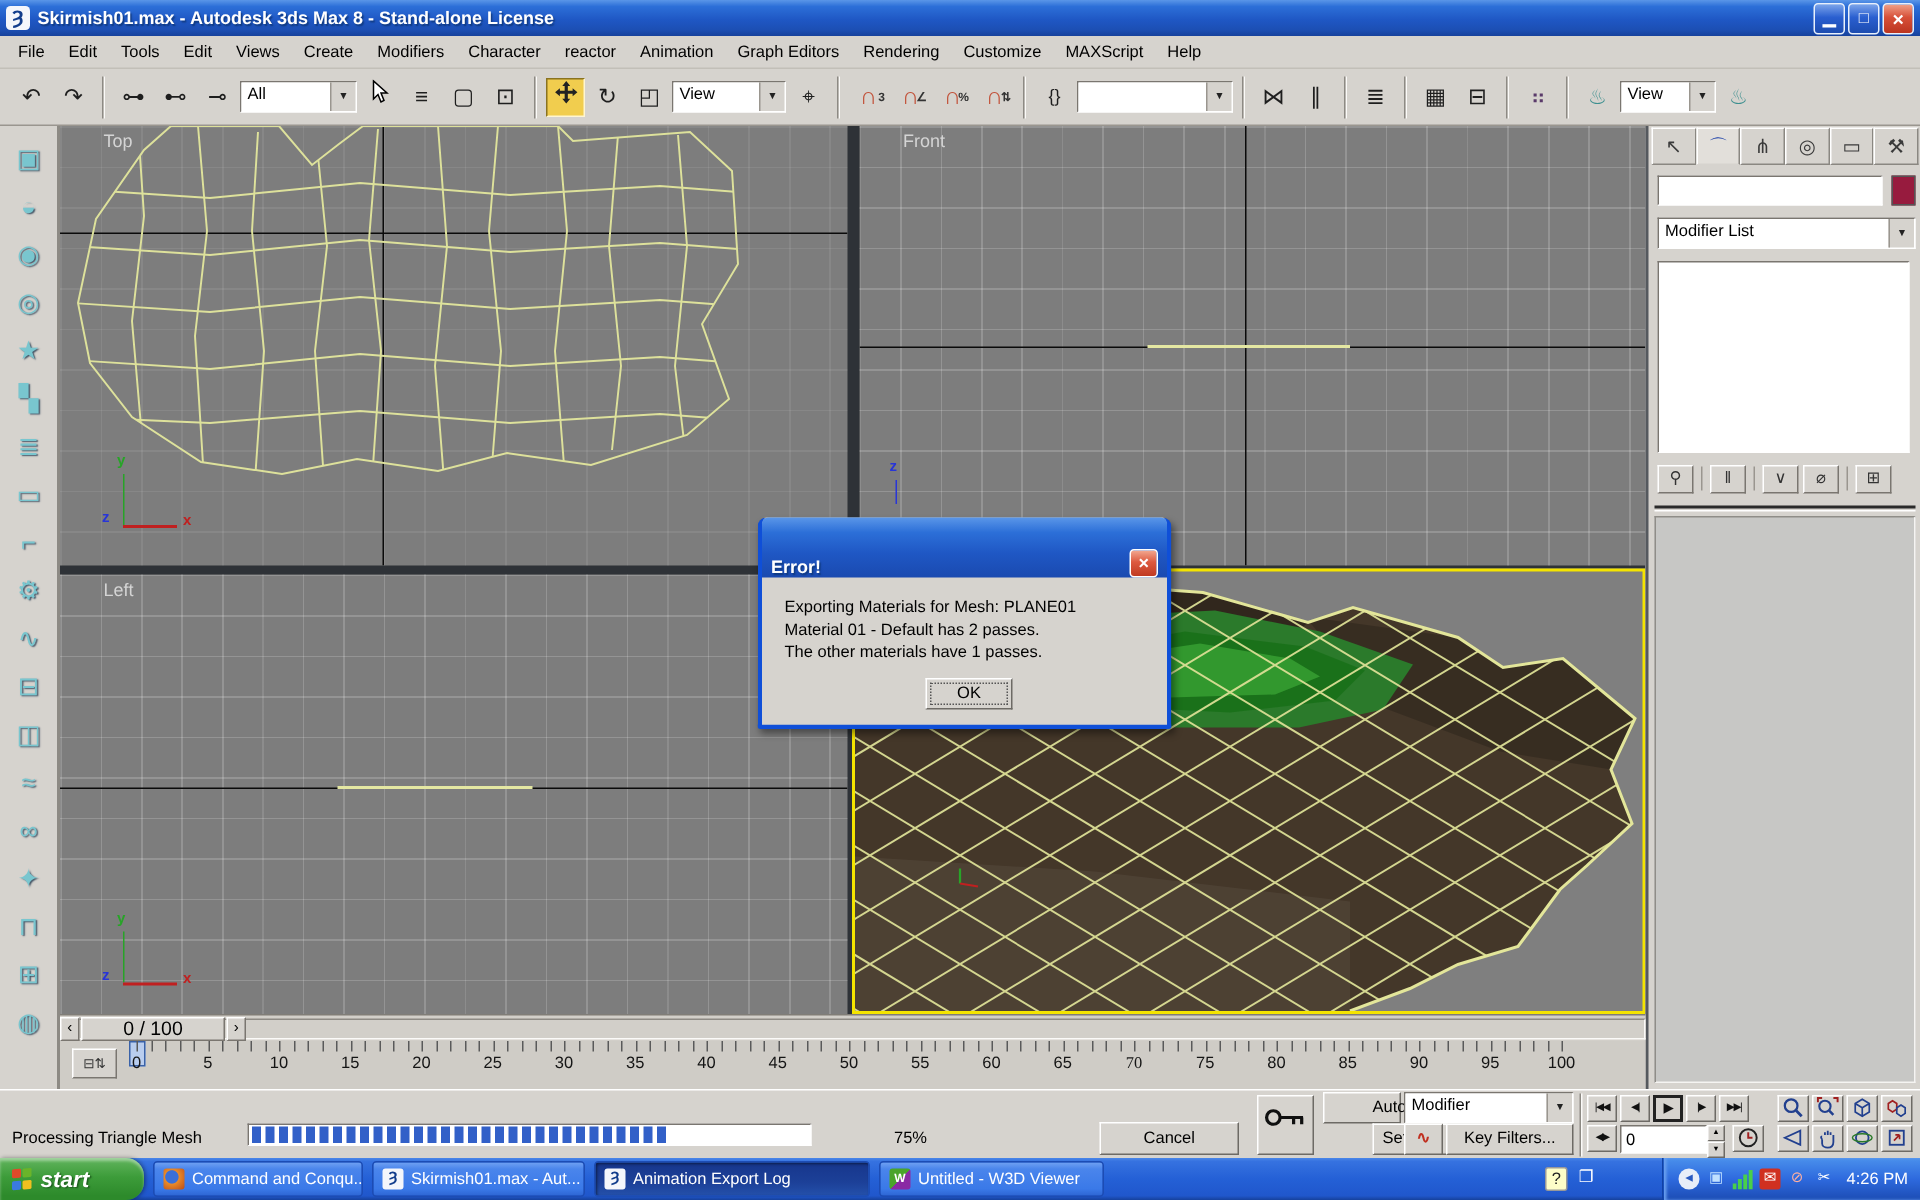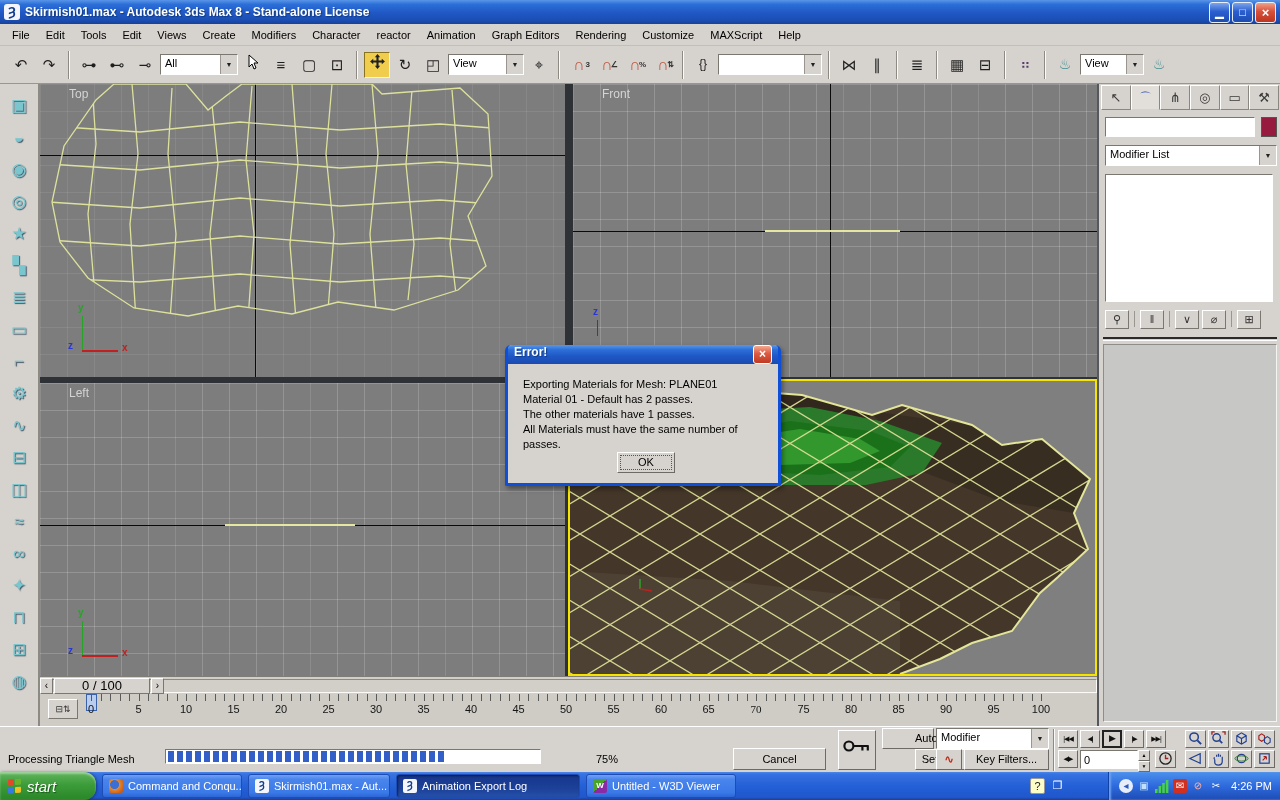--- a/index.html
+++ b/index.html
@@ -140,21 +140,21 @@
   .navico { position:absolute; width:21px; height:18px; }
 
   
   .taskbar { position:absolute; left:0; top:772px; width:1280px; height:28px;
     background:linear-gradient(180deg,#4a86e8 0%,#3672e0 8%,#2460d6 50%,#2057cc 90%,#16419c 100%); }
   .startbtn { position:absolute; left:0; top:0; width:96px; height:28px; border-radius:0 12px 12px 0;
     background:linear-gradient(180deg,#62b55e 0%,#3d9c3a 45%,#2d8a2b 90%); display:flex; align-items:center;
     padding-left:8px; gap:5px; box-shadow:inset 0 2px 2px rgba(255,255,255,.4), 1px 0 3px rgba(0,0,0,.4); }
   .startflag { width:14px; height:14px; display:grid; grid-template-columns:6px 6px; grid-gap:1px; transform:skewY(-4deg); }
   .startflag i { width:6px; height:6px; border-radius:1px; }
-  .start-label { color:#fff; font-weight:normal; font-style:italic; font-size:15px; text-shadow:1px 1px 1px #1c5a1c; }
+  .start-label { color:#fff; font-weight:bold; font-style:italic; font-size:15px; text-shadow:1px 1px 1px #1c5a1c; }
   .task { position:absolute; top:2px; height:24px; border-radius:3px;
     background:linear-gradient(180deg,#6fa0f2 0%,#4a85ec 20%,#3a79e8 80%,#2e66d4 100%);
     border:1px solid #1c4cb4; display:flex; align-items:center; gap:5px; padding:0 6px;
     color:#fff; font-size:11px; white-space:nowrap; overflow:hidden; }
   .task.pressed { background:linear-gradient(180deg,#17368c 0%,#1c4098 60%,#2450aa 100%);
     box-shadow:inset 1px 1px 2px rgba(0,0,0,.5); }
   .ticon { width:14px; height:14px; border-radius:2px; flex:0 0 14px; text-align:center; line-height:13px;
     font-size:10px; font-weight:bold; }
   .ticon.max { background:#f4f6fb; color:#123d8c; }
   .ticon.fx { background:radial-gradient(circle at 40% 40%, #3a6fd8 0 35%, #e88a2a 40%, #c2561a 90%); }
@@ -164,21 +164,21 @@
     background:linear-gradient(180deg,#4a90ec 0%,#2e6ade 50%,#1c4cb4 100%); }
   .trayico { width:14px; height:14px; text-align:center; line-height:14px; font-size:10px; color:#fff; }
   .clock { color:#fff; font-size:11px; margin-left:4px; }
   .floatico { position:absolute; top:6px; width:15px; height:16px; text-align:center; line-height:15px;
     font-size:11px; }
 
   
   .dialog { position:absolute; left:505px; top:345px; width:276px; height:141px; background:#d6d3ce;
     border:3px solid #0f4fd8; border-top:none; border-radius:6px 6px 2px 2px;
     box-shadow:2px 3px 5px rgba(0,0,0,.4); z-index:50; }
-  .dlg-title { height:19px; border-radius:4px 4px 0 0; display:flex; align-items:flex-start; padding:0 6px;
+  .dlg-title { height:40px; border-radius:4px 4px 0 0; display:flex; align-items:flex-end; padding:0 6px;
     background:linear-gradient(180deg,#5a96e8 0%,#2c6fd8 25%,#1f57c4 60%,#1a4ab0 100%); }
   .dlg-title-text { color:#fff; font-weight:bold; font-size:12px; text-shadow:1px 1px 1px #103a80; flex:1; }
   .dlg-close { width:19px; height:19px; border-radius:3px; border:1px solid #fff;
     background:linear-gradient(180deg,#f2a890 0%,#dd5a40 45%,#c03a22 100%); color:#fff; font-weight:bold;
     text-align:center; line-height:17px; font-size:12px; }
   .dlg-body { padding:13px 0 0 15px; font-size:11px; line-height:15px; }
   .dlg-ok { position:absolute; left:109px; top:107px; width:58px; height:21px; line-height:19px; }
   .dlg-ok .focus { position:absolute; left:2px; top:2px; right:2px; bottom:2px; border:1px dotted #555; }
 </style>
 </head>
@@ -753,21 +753,20 @@
 
   <div class="dialog">
     <div class="dlg-title">
       <span class="dlg-title-text">Error!</span>
       <span class="dlg-close">×</span>
     </div>
     <div class="dlg-body">
       <div>Exporting Materials for Mesh: PLANE01</div>
       <div>Material 01 - Default has 2 passes.</div>
       <div>The other materials have 1 passes.</div>
-      <div>All Materials must have the same number of passes.</div>
     </div>
     <button class="btn dlg-ok">
       <span>OK</span>
       <span class="focus"></span>
     </button>
   </div>
 
 </div>
 
 </body></html>

